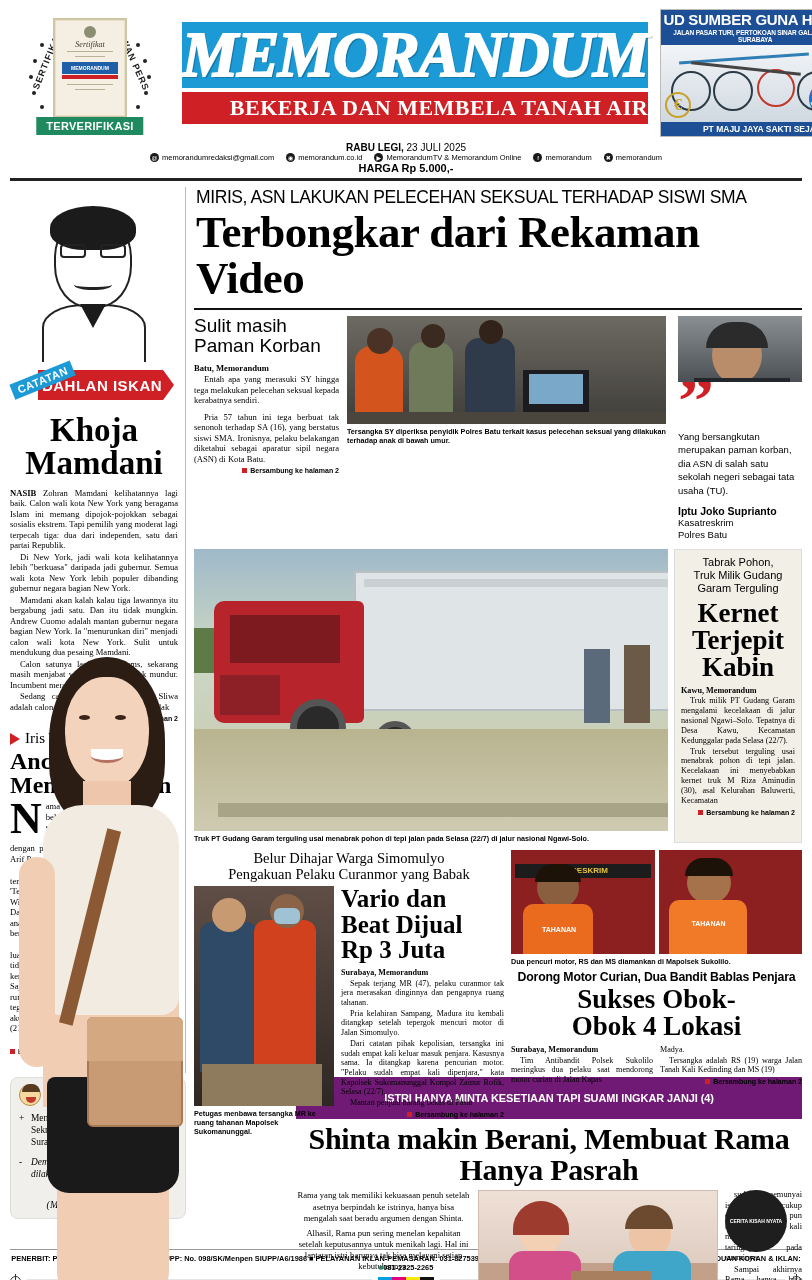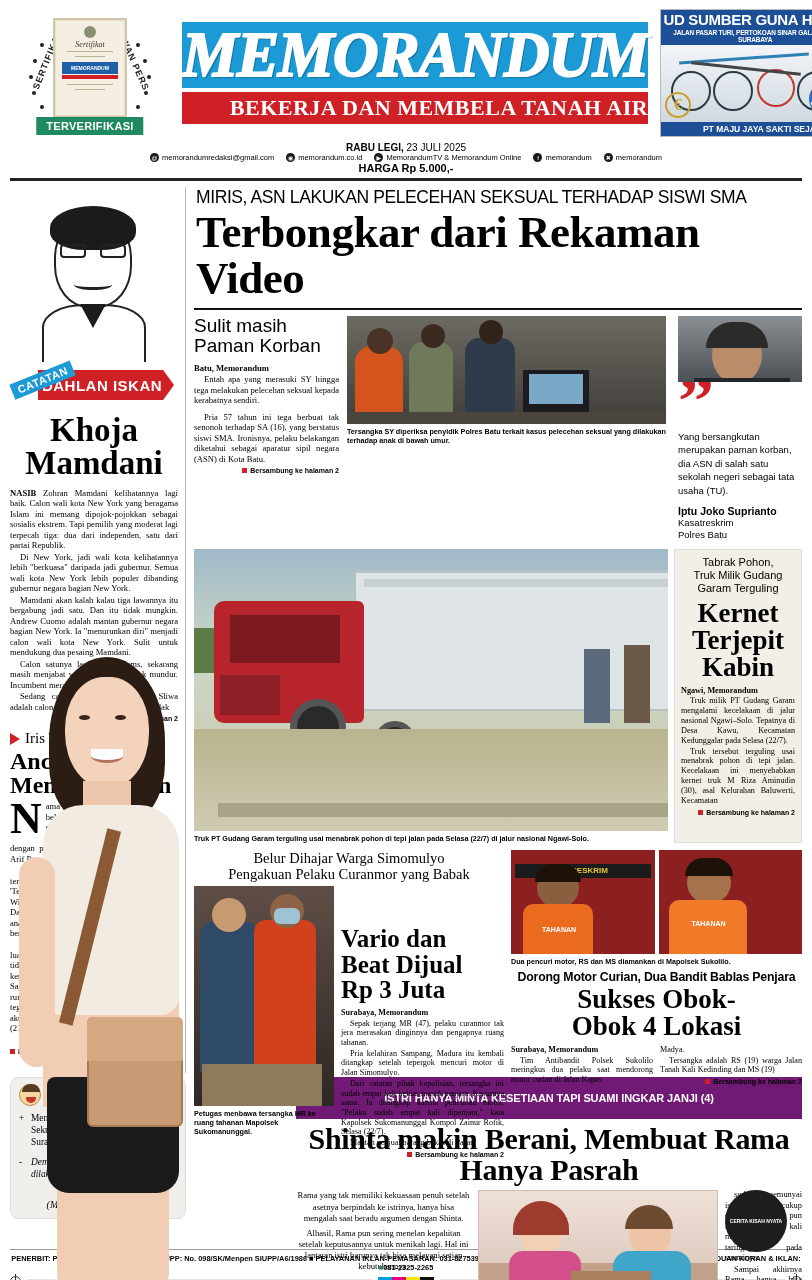--- a/index.html
+++ b/index.html
@@ -216,21 +216,21 @@
   .ts-body p.first { text-indent:0; }
 
   
   .lower-row { display:flex; gap:7px; margin-top:7px; }
   .lw-left { width:310px; flex:none; }
   .lw-right { flex:1; }
   .lw-kick { font-family:"Liberation Serif",serif; font-size:14.5px; line-height:1.12; text-align:center; }
   .lw-inner { display:flex; gap:7px; margin-top:4px; }
   .lw-photo { width:140px; flex:none; }
   .lw-text { flex:1; }
-  .lw-head { font-family:"Liberation Serif",serif; font-weight:bold; font-size:25px; line-height:1.02;margin-top:40px; }
+  .lw-head { font-family:"Liberation Serif",serif; font-weight:bold; font-size:25px; line-height:1.02; }
   .lw-body { font-size:8.1px; line-height:1.2; text-align:justify; margin-top:5px; }
   .lw-body p { text-indent:9px; margin-bottom:1px; }
   .lw-body p.first { text-indent:0; }
   .mug-row { display:flex; gap:4px; }
   .mug { flex:1; height:104px; background:#b8632a; position:relative; overflow:hidden; }
   .rr-kick { font-family:"Liberation Sans",sans-serif; font-weight:bold; font-size:12.3px;
     text-align:center; margin-top:4px; letter-spacing:-0.2px; }
   .rr-head { font-family:"Liberation Serif",serif; font-weight:bold; font-size:27px; line-height:1.02;
     text-align:center; margin:2px 0 4px; }
   .rr-cols { display:flex; gap:7px; font-size:8.1px; line-height:1.2; text-align:justify; }
@@ -530,21 +530,21 @@
             <div>Tabrak Pohon,</div>
             <div>Truk Milik Gudang</div>
             <div>Garam Terguling</div>
           </div>
           <div class="ts-head">
             <div>Kernet</div>
             <div>Terjepit</div>
             <div>Kabin</div>
           </div>
           <div class="ts-body">
-            <p class="first"><b>Ngawi, Memorandum</b></p>
+            <p class="first"><b>Kawu, Memorandum</b></p>
             <p>Truk milik PT Gudang Garam mengalami kecelakaan di jalur nasional Ngawi–Solo. Tepatnya di Desa Kawu, Kecamatan Kedunggalar pada Selasa (22/7).</p>
             <p>Truk tersebut terguling usai menabrak pohon di tepi jalan. Kecelakaan ini menyebabkan kernet truk M Riza Aminudin (30), asal Kelurahan Baluwerti, Kecamatan</p>
           </div>
           <div class="cont-link"><span class="sq"></span><span>Bersambung ke halaman 2</span></div>
         </div>
       </div>
 
       <div class="lower-row">
 
         <div class="lw-left">

